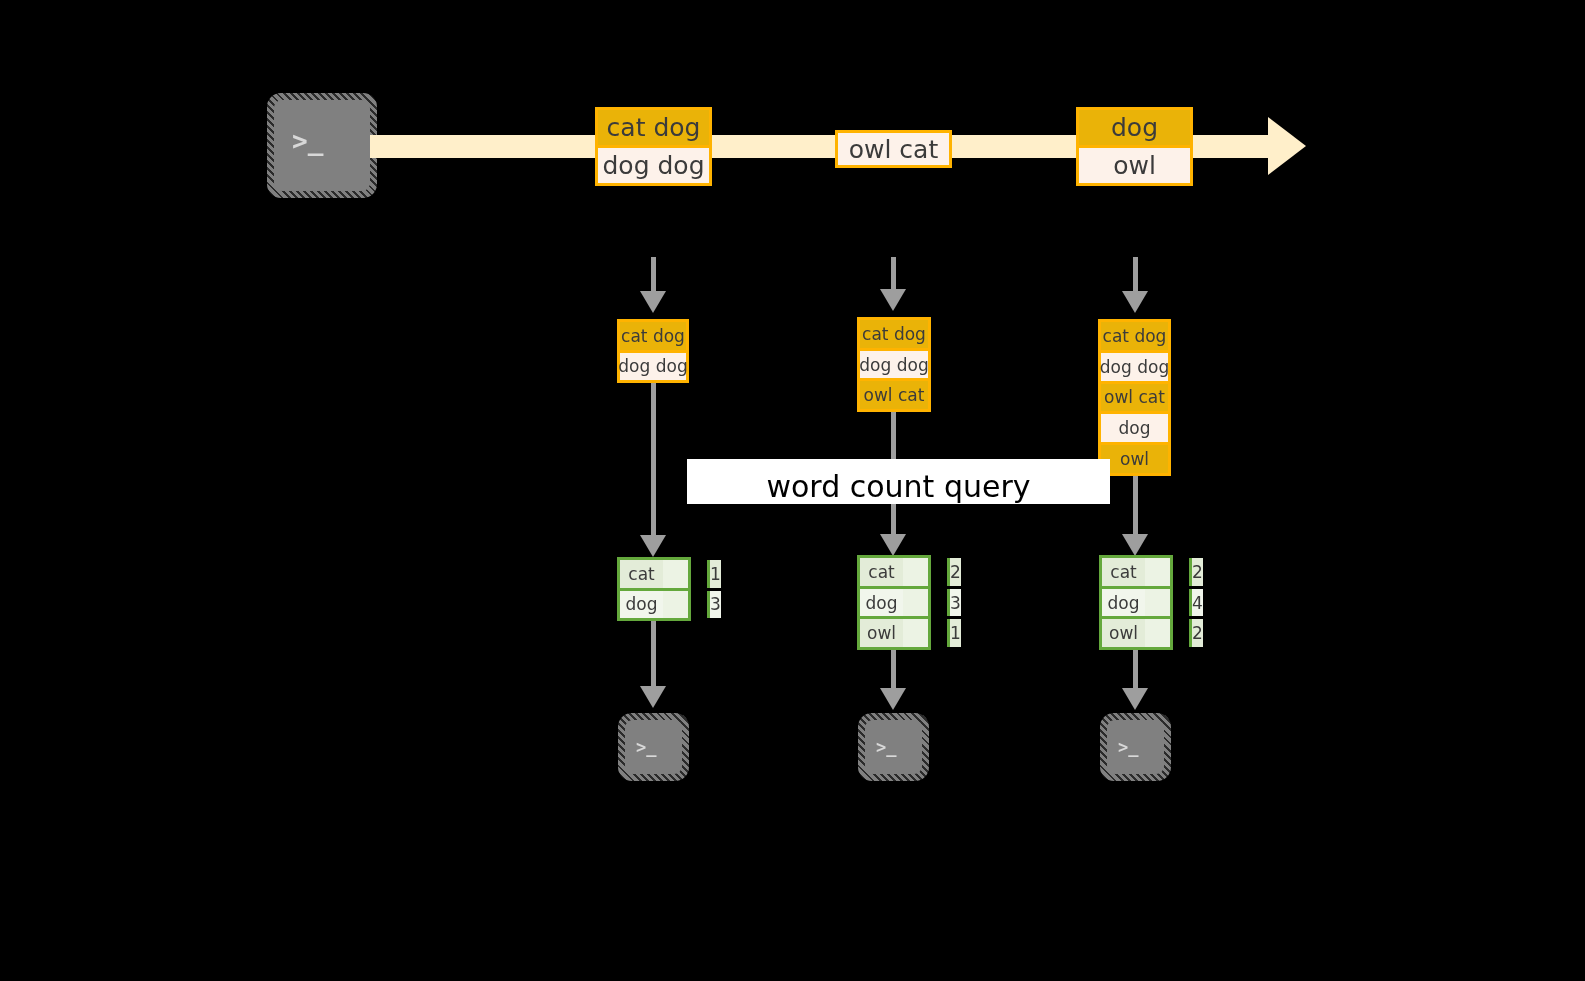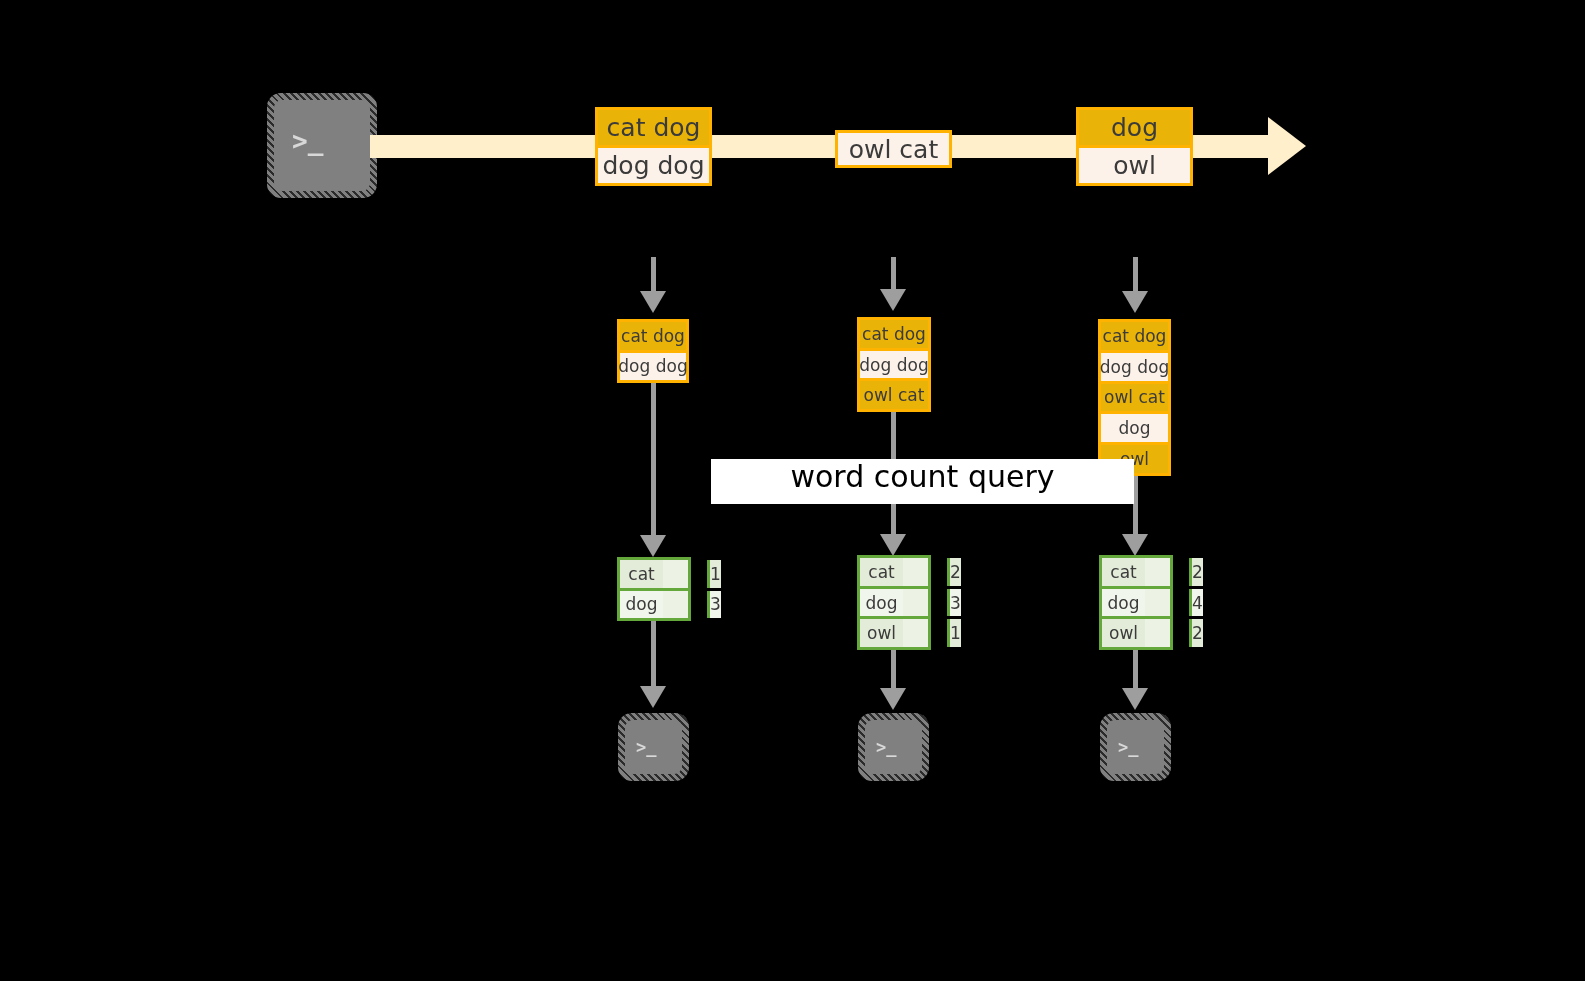--- a/index.html
+++ b/index.html
@@ -136,23 +136,22 @@
     border-left: 13px solid transparent;
     border-right: 13px solid transparent;
     border-top: 22px solid #9e9e9e;
   }
 
   
   .banner {
     position: absolute;
     background: #ffffff;
     display: flex;
-    align-items: flex-start;
+    align-items: flex-end;
     justify-content: center;
-    margin-left: 24px;
   }
   .banner .txt {
     font-size: 30px;
     color: #000000;
     white-space: nowrap;
     letter-spacing: 0px;
   }
 </style>
 </head>
 <body>

